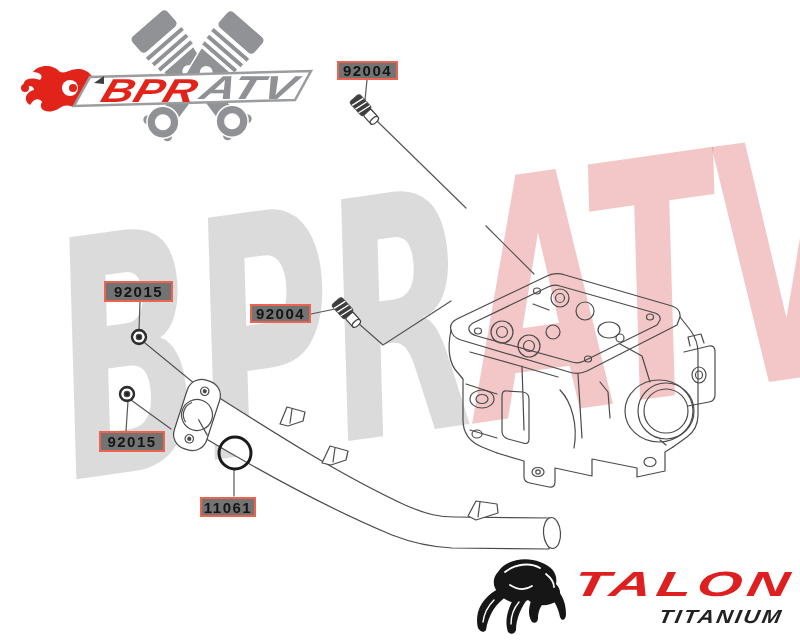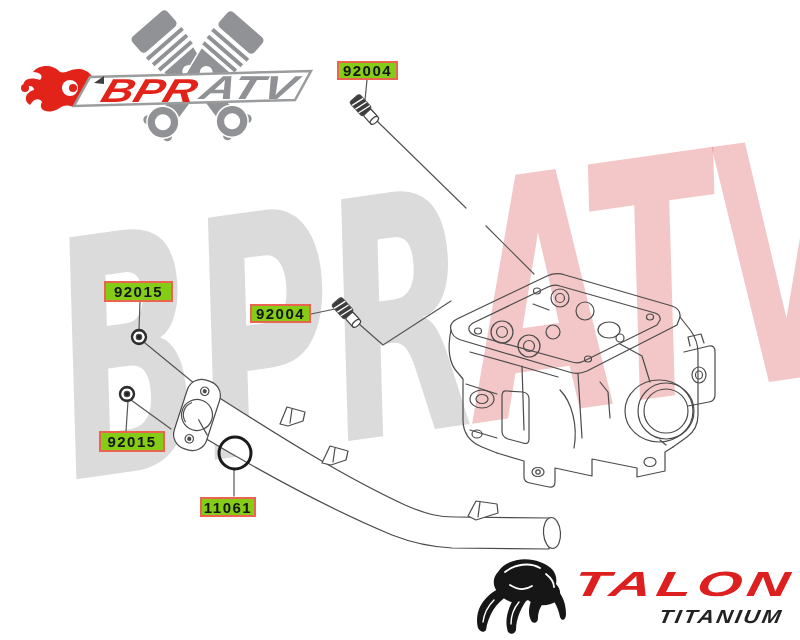--- a/index.html
+++ b/index.html
@@ -1,20 +1,20 @@
 <!DOCTYPE html>
 <html><head>
 <meta charset="utf-8">
 <style>
   html,body{margin:0;padding:0;background:#fff;}
   .canvas{position:relative;width:800px;height:640px;background:#ffffff;overflow:hidden;
           font-family:"Liberation Sans",sans-serif;}
   .layer{position:absolute;left:0;top:0;width:800px;height:640px;}
   .part-label{position:absolute;display:flex;align-items:center;justify-content:center;
-              box-sizing:border-box;background:#84cc16;border:2px solid #ea6450;
+              box-sizing:border-box;background:#737373;border:2px solid #ea6450;
               color:#151515;font-weight:bold;font-size:15px;letter-spacing:1.5px;
               font-family:"Liberation Sans",sans-serif;z-index:30;}
   svg text{font-family:"Liberation Sans","DejaVu Sans",sans-serif;}
   .wm-text{font-weight:bold;font-style:italic;font-family:"DejaVu Sans","Liberation Sans",sans-serif;}
 </style>
 </head>
 <body>
 
 <div class="canvas">
 

